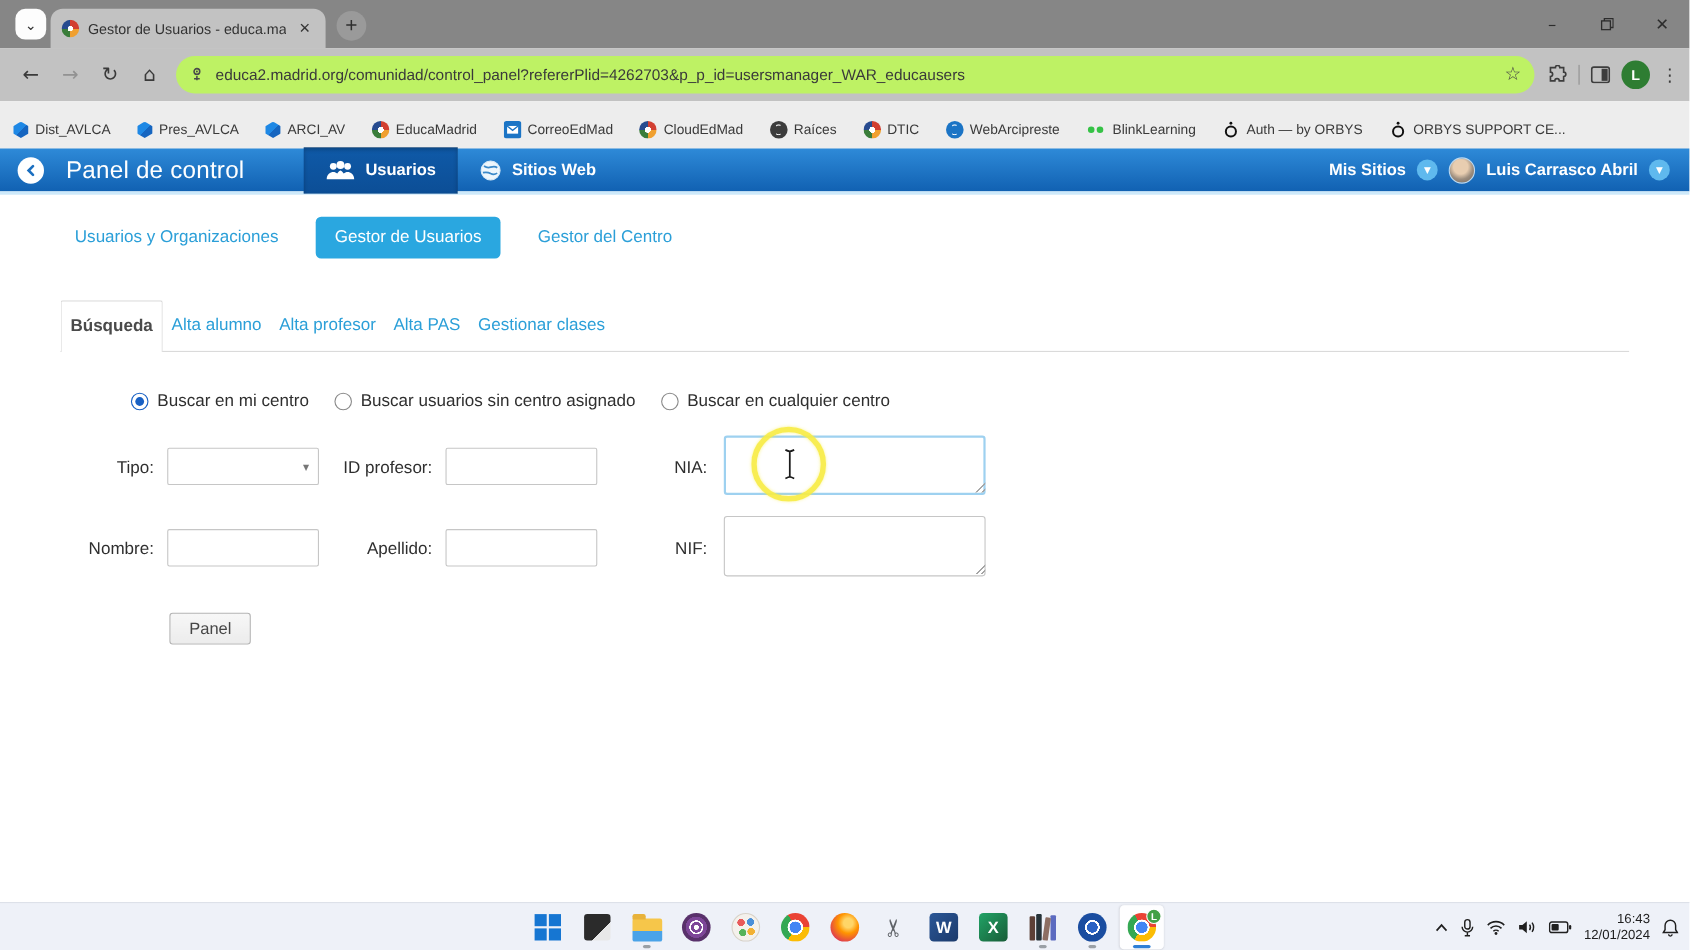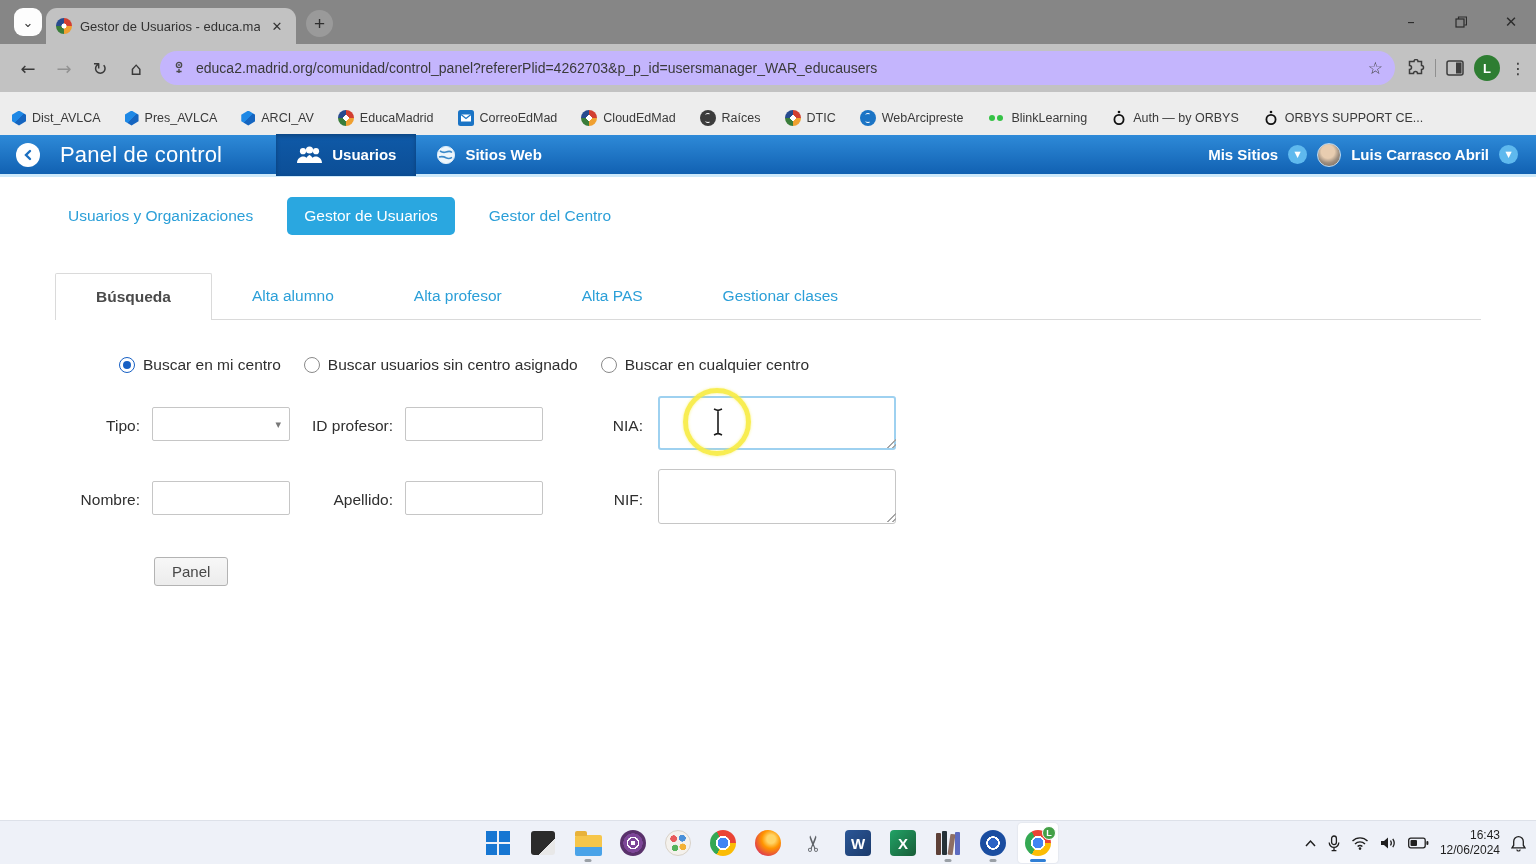--- a/index.html
+++ b/index.html
@@ -17,21 +17,21 @@
        conic-gradient(#d23f31 0 90deg, #f0a030 90deg 180deg, #3a7d3a 180deg 270deg, #274b8f 270deg 360deg); }
   .tabclose { font-size:13px; color:#333; width:18px; height:18px; display:flex; align-items:center; justify-content:center; border-radius:50%; font-family:"DejaVu Sans",sans-serif; }
   .newtab { position:absolute; left:306px; top:10px; width:27px; height:27px; border-radius:50%; background:#9a9a9a; color:#2e2e2e; font-size:19px; display:flex; align-items:center; justify-content:center; }
   .winctl { position:absolute; right:0; top:0; height:44px; display:flex; }
   .winctl > div { width:50px; height:44px; display:flex; align-items:center; justify-content:center; color:#2c2c2c; font-size:15px; font-family:"DejaVu Sans",sans-serif; }
 
   
   .toolbar { position:absolute; top:44px; left:0; width:100%; height:48px; background:#c2c2c2; display:flex; align-items:center; padding:0 10px; }
   .navbtn { width:32px; height:32px; display:flex; align-items:center; justify-content:center; font-size:18px; color:#3a3a3a; font-family:"DejaVu Sans",sans-serif; flex:none; margin:0 2px; }
   .navbtn.disabled { color:#929292; }
-  .addressbar { flex:1; height:34px; margin:0 6px; background:#c4b5fd; border-radius:17px; display:flex; align-items:center; padding:0 12px; gap:10px; min-width:0; }
+  .addressbar { flex:1; height:34px; margin:0 6px; background:#bef264; border-radius:17px; display:flex; align-items:center; padding:0 12px; gap:10px; min-width:0; }
   .url { font-size:14px; color:#3a3a3a; white-space:nowrap; overflow:hidden; flex:1; }
   .starbtn { font-size:17px; color:#454545; font-family:"DejaVu Sans",sans-serif; }
   .tb-right { display:flex; align-items:center; gap:10px; margin-left:6px; flex:none; }
   .divider { width:1px; height:18px; background:#8f8f8f; }
   .avatar-chip { width:26px; height:26px; border-radius:50%; background:#2e7d32; color:#fff; font-size:13px; font-weight:bold; display:flex; align-items:center; justify-content:center; }
   .kebab { font-size:16px; color:#3a3a3a; font-family:"DejaVu Sans",sans-serif; }
 
   
   .bookmarks { position:absolute; top:92px; left:0; width:100%; height:52px; background:#ededed; display:flex; align-items:center; padding:0 12px; gap:24px; }
   .bm { display:flex; align-items:center; gap:6px; white-space:nowrap; }
@@ -58,21 +58,21 @@
   .dropcircle { width:19px; height:19px; border-radius:50%; background:#5fb9ee; color:#fff; font-size:8px; display:flex; align-items:center; justify-content:center; font-family:"DejaVu Sans",sans-serif; }
   .ph-avatar { width:24px; height:24px; border-radius:50%; background:radial-gradient(circle at 45% 35%, #e8cdb0 0 35%, #9c8d7e 60%, #6f6257 100%); border:1px solid #bcd9f0; }
 
   
   .subnav { position:absolute; top:196px; left:68px; display:flex; align-items:center; gap:34px; height:40px; }
   .subnav a { font-size:15.5px; color:#2b9fd8; text-decoration:none; }
   .subnav .active-pill { background:#2aa7e0; color:#fff; padding:10px 17px; border-radius:5px; font-size:15.5px; }
 
   
   .tabstrip { position:absolute; top:273px; left:55px; right:55px; height:47px; border-bottom:1px solid #dadada; display:flex; align-items:stretch; }
-  .ptab { display:flex; align-items:center; padding:0 40px; font-size:15.5px; color:#2b9fd8; }
+  .ptab { display:flex; align-items:center; padding:0 8px; font-size:15.5px; color:#2b9fd8; }
   .ptab.active { background:#fff; border:1px solid #dadada; border-bottom:none; margin-bottom:-1px; color:#4a4a4a; font-weight:bold; border-radius:2px 2px 0 0; }
 
   
   .radios { position:absolute; top:356px; left:119px; display:flex; gap:23px; align-items:center; }
   .radio { display:flex; align-items:center; gap:8px; font-size:15.5px; color:#2f2f2f; }
   .rdot { width:16px; height:16px; border-radius:50%; border:1px solid #8a8a8a; background:#fff; position:relative; flex:none; }
   .rdot.checked { border-color:#1760c4; }
   .rdot.checked:after { content:""; position:absolute; inset:3px; border-radius:50%; background:#1760c4; }
 
   
@@ -414,21 +414,21 @@
           <path d="M1 5 h3 L8 1.6 v10.8 L4 9 H1z" fill="#1f1f1f"></path>
           <path d="M10.5 4.5 a4.5 4.5 0 0 1 0 5 M12.8 2.8 a7.5 7.5 0 0 1 0 8.4" stroke="#1f1f1f" stroke-width="1.3" fill="none"></path>
         </svg>
       <svg width="21" height="12">
           <rect x="0.7" y="1.2" width="16.5" height="9.6" rx="2" fill="none" stroke="#1f1f1f" stroke-width="1.3"></rect>
           <rect x="18.4" y="4" width="2" height="4" rx="1" fill="#1f1f1f"></rect>
           <rect x="2.5" y="3" width="6.5" height="6" rx="1" fill="#1f1f1f"></rect>
         </svg>
       <div class="traytime">
         <div>16:43</div>
-        <div>12/06/2024</div>
+        <div>12/01/2024</div>
       </div>
       <svg width="15" height="17">
           <path d="M7.5 1.6 a4.8 4.8 0 0 1 4.8 4.8 v3.8 l1.6 2.6 H1.1 l1.6-2.6 V6.4 A4.8 4.8 0 0 1 7.5 1.6z" fill="none" stroke="#1f1f1f" stroke-width="1.3"></path>
           <path d="M5.9 14.4 a1.6 1.6 0 0 0 3.2 0" fill="none" stroke="#1f1f1f" stroke-width="1.2"></path>
         </svg>
     </div>
   </div>
 
 </div>
 

